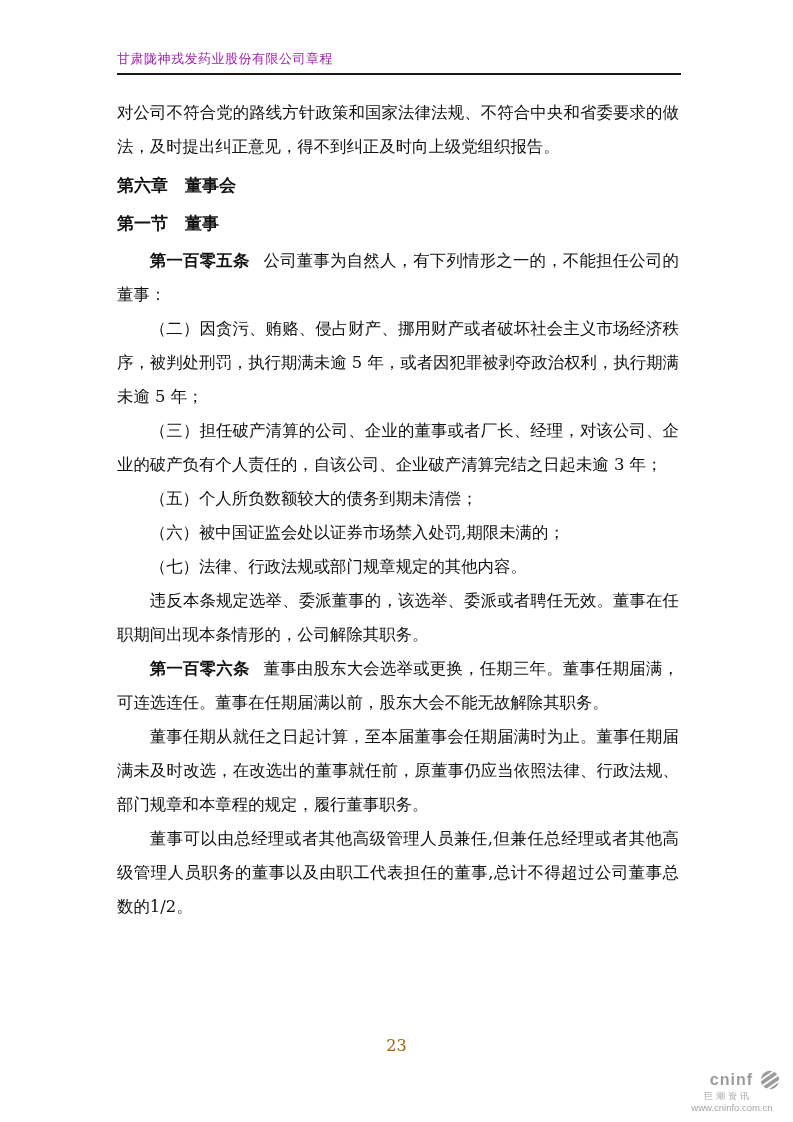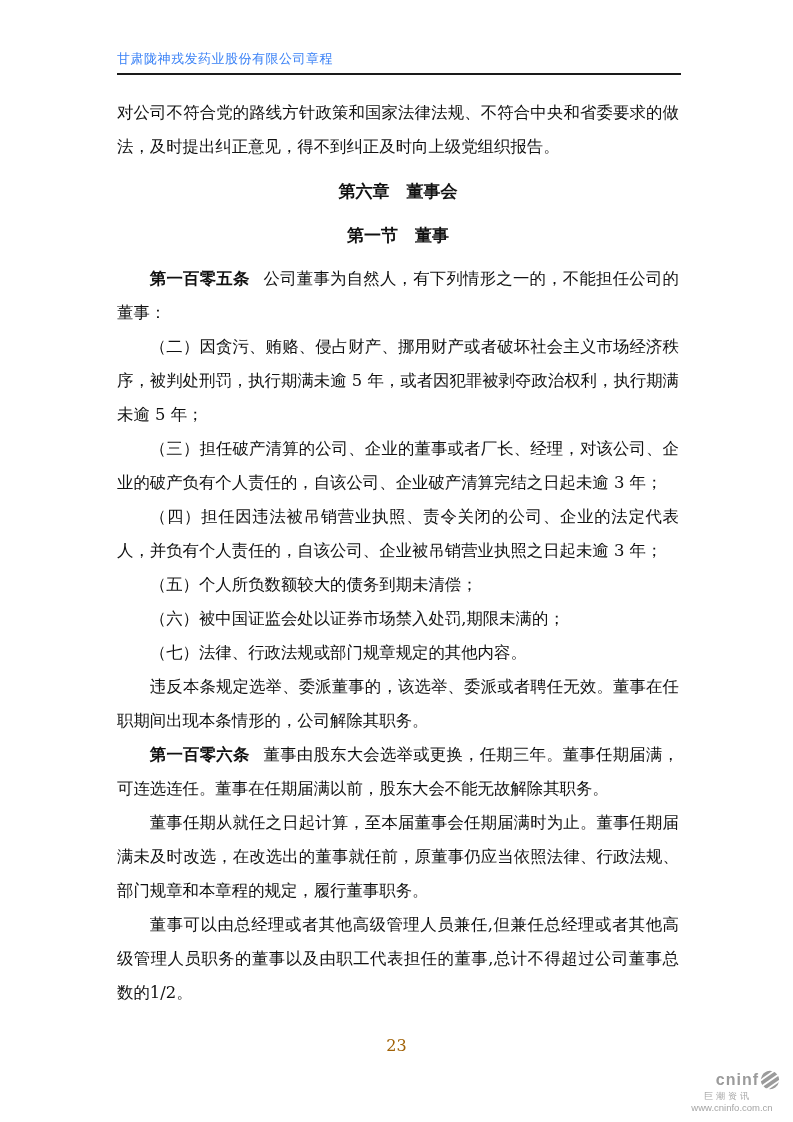--- a/index.html
+++ b/index.html
@@ -15,40 +15,40 @@
   .page-header {
     position: absolute;
     left: 117px;
     right: 112px;
     top: 48px;
     border-bottom: 2px solid #1a1a1a;
     padding-bottom: 5px;
   }
   .page-header .doc-title {
     font-size: 13px;
-    color: #3b82f6;
+    color: #a21caf;
     letter-spacing: 0.5px;
   }
   .doc-content {
     position: absolute;
     left: 117px;
     right: 114px;
     top: 96px;
     font-size: 16.4px;
     line-height: 34px;
     text-align: justify;
   }
   .doc-content p { margin: 0; }
   .doc-content p.indent { text-indent: 2em; }
   .doc-content .heading {
-    text-align: center;
+    text-align: left;
     font-weight: bold;
     font-size: 17px;
     line-height: 34px;
-    margin: 10px 0;
+    margin: 4px 0;
     text-indent: 0;
   }
   .article-label {
     font-weight: bold;
     margin-right: 0.85em;
   }
   .page-footer-number {
     position: absolute;
     top: 1036px;
     left: 0;
@@ -64,21 +64,21 @@
     width: 110px;
     text-align: center;
     font-family: "Liberation Sans", sans-serif;
     color: #9b9b9b;
     line-height: 1.15;
   }
   .cninfo-brand-row {
     display: flex;
     align-items: center;
     justify-content: flex-end;
-    gap: 0;
+    gap: 6px;
     padding-right: 6px;
   }
   .cninfo-brand {
     font-weight: bold;
     font-size: 16px;
     letter-spacing: 1px;
     color: #9b9b9b;
   }
   .cninfo-swirl { width: 22px; height: 22px; display: block; }
   .cninfo-cn {
@@ -102,21 +102,20 @@
   <span class="doc-title">甘肃陇神戎发药业股份有限公司章程</span>
 </div>
 
 <div class="doc-content">
     <p class="">对公司不符合党的路线方针政策和国家法律法规、不符合中央和省委要求的做法，及时提出纠正意见，得不到纠正及时向上级党组织报告。</p>
     <p class="heading">第六章　董事会</p>
     <p class="heading">第一节　董事</p>
     <p class="indent"><b class="article-label">第一百零五条</b><span>公司董事为自然人，有下列情形之一的，不能担任公司的董事：</span></p>
     <p class="indent">（二）因贪污、贿赂、侵占财产、挪用财产或者破坏社会主义市场经济秩序，被判处刑罚，执行期满未逾 5 年，或者因犯罪被剥夺政治权利，执行期满未逾 5 年；</p>
     <p class="indent">（三）担任破产清算的公司、企业的董事或者厂长、经理，对该公司、企业的破产负有个人责任的，自该公司、企业破产清算完结之日起未逾 3 年；</p>
-    <p class="indent">（四）担任因违法被吊销营业执照、责令关闭的公司、企业的法定代表人，并负有个人责任的，自该公司、企业被吊销营业执照之日起未逾 3 年；</p>
     <p class="indent">（五）个人所负数额较大的债务到期未清偿；</p>
     <p class="indent">（六）被中国证监会处以证券市场禁入处罚,期限未满的；</p>
     <p class="indent">（七）法律、行政法规或部门规章规定的其他内容。</p>
     <p class="indent">违反本条规定选举、委派董事的，该选举、委派或者聘任无效。董事在任职期间出现本条情形的，公司解除其职务。</p>
     <p class="indent"><b class="article-label">第一百零六条</b><span>董事由股东大会选举或更换，任期三年。董事任期届满，可连选连任。董事在任期届满以前，股东大会不能无故解除其职务。</span></p>
     <p class="indent">董事任期从就任之日起计算，至本届董事会任期届满时为止。董事任期届满未及时改选，在改选出的董事就任前，原董事仍应当依照法律、行政法规、部门规章和本章程的规定，履行董事职务。</p>
     <p class="indent">董事可以由总经理或者其他高级管理人员兼任,但兼任总经理或者其他高级管理人员职务的董事以及由职工代表担任的董事,总计不得超过公司董事总数的1/2。</p>
   </div>
 
 <div class="page-footer-number">23</div>

